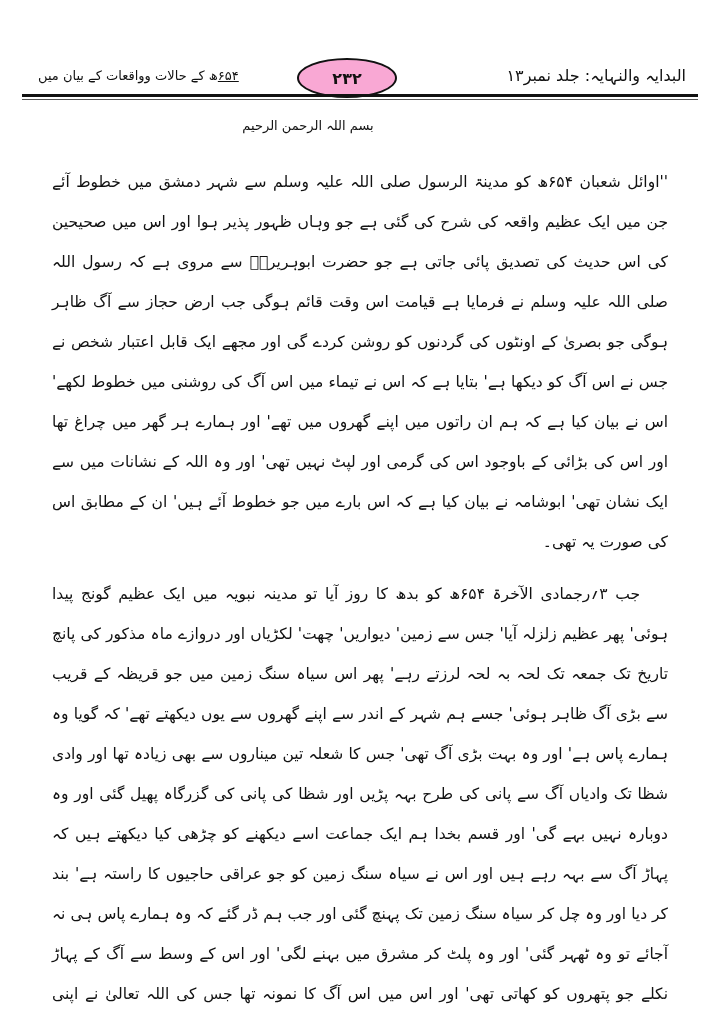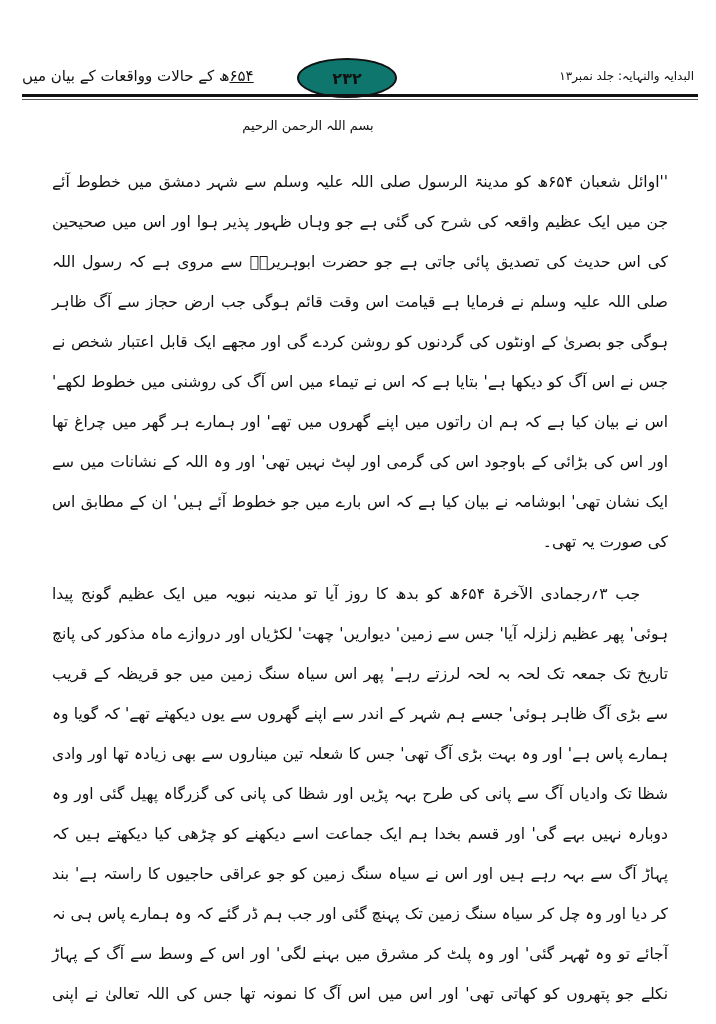--- a/index.html
+++ b/index.html
@@ -6,33 +6,33 @@
     body {
       width: 716px; height: 1024px; overflow: hidden; position: relative;
       font-family: "DejaVu Sans", sans-serif; color: #111111;
     }
     .page { position: absolute; left: 0; top: 0; width: 716px; height: 1024px; }
     .header {
       position: absolute; left: 22px; top: 58px; width: 676px; height: 36px;
       direction: rtl;
     }
     .hdr-right {
-      position: absolute; right: 4px; top: 8px; font-size: 12px; line-height: 20px;
+      position: absolute; right: 12px; top: 8px; font-size: 16px; line-height: 20px;
       font-family: "DejaVu Sans", sans-serif; white-space: nowrap;
     }
     .hdr-left {
-      position: absolute; left: 0; top: 8px; font-size: 15px; line-height: 20px;
+      position: absolute; left: 16px; top: 8px; font-size: 13px; line-height: 20px;
       direction: rtl; white-space: nowrap; text-align: right;
     }
     .hdr-left .yr { text-decoration: underline; }
     .page-oval {
       position: absolute; left: 275px; top: 0px; width: 96px; height: 36px;
       border: 2px solid #111; border-radius: 50%;
       display: flex; align-items: center; justify-content: center;
-      font-size: 16px; font-weight: bold; background: #0f766e;
+      font-size: 16px; font-weight: bold; background: #f9a8d4;
     }
     .rule-thick {
       position: absolute; left: 22px; top: 94px; width: 676px; height: 3px; background: #111;
     }
     .rule-thin {
       position: absolute; left: 22px; top: 99px; width: 676px; height: 1px; background: #555;
     }
     .basmala {
       position: absolute; left: 0; width: 616px; top: 118px; text-align: center;
       font-size: 13px; direction: rtl;

